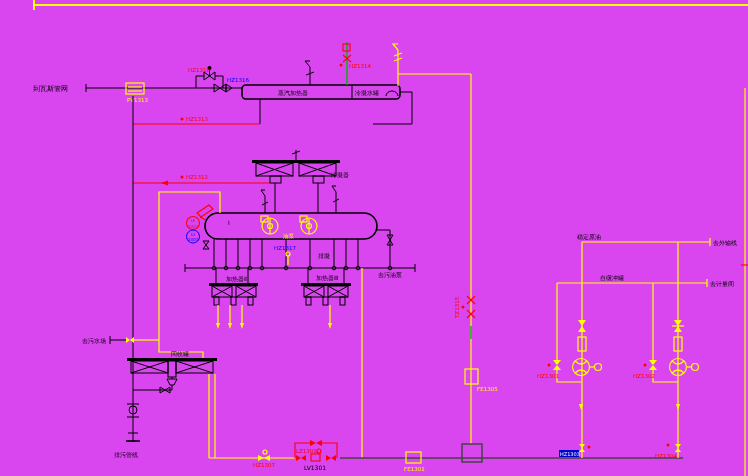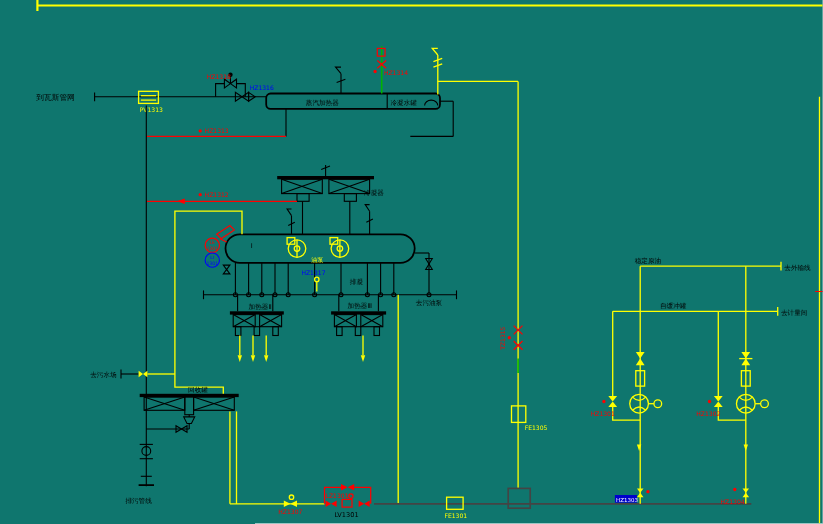--- a/index.html
+++ b/index.html
@@ -1,16 +1,16 @@
 <!DOCTYPE html>
 <html><head>
 <meta charset="utf-8">
 <style>
   html,body{margin:0;padding:0;background:#fff;}
-  #stage{position:relative;width:748px;height:476px;background:#0f766e;overflow:hidden;
+  #stage{position:relative;width:748px;height:476px;background:#d946ef;overflow:hidden;
          font-family:"DejaVu Sans",sans-serif;}
   svg{position:absolute;left:0;top:0;}
   
   .k  {stroke:#000;fill:none;stroke-width:1;}
   .k2 {stroke:#000;fill:none;stroke-width:1.6;}
   .kf {fill:#000;stroke:none;}
   .y  {stroke:#ffff00;fill:none;stroke-width:1.2;}
   .y2 {stroke:#ffff00;fill:none;stroke-width:2;}
   .yf {fill:#ffff00;stroke:none;}
   .r  {stroke:#ff0000;fill:none;stroke-width:1.1;}

